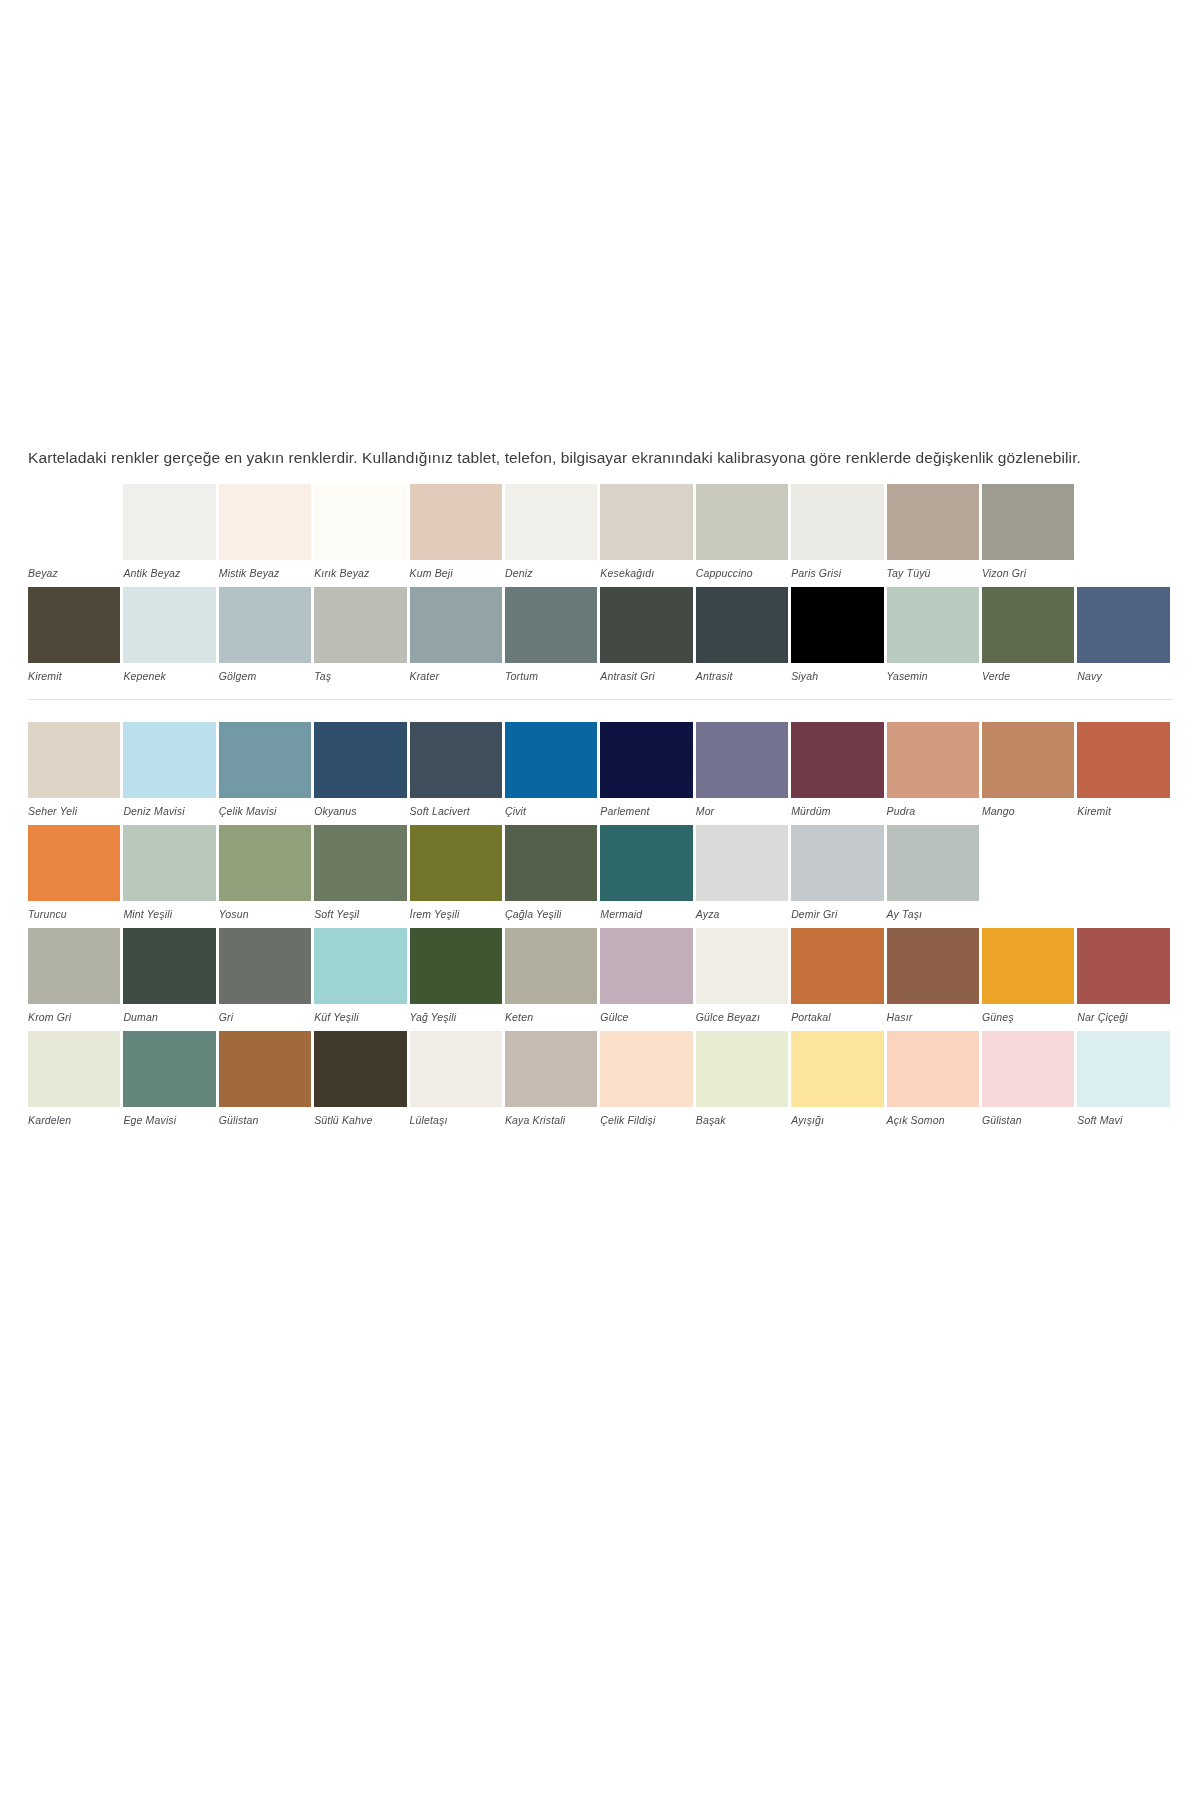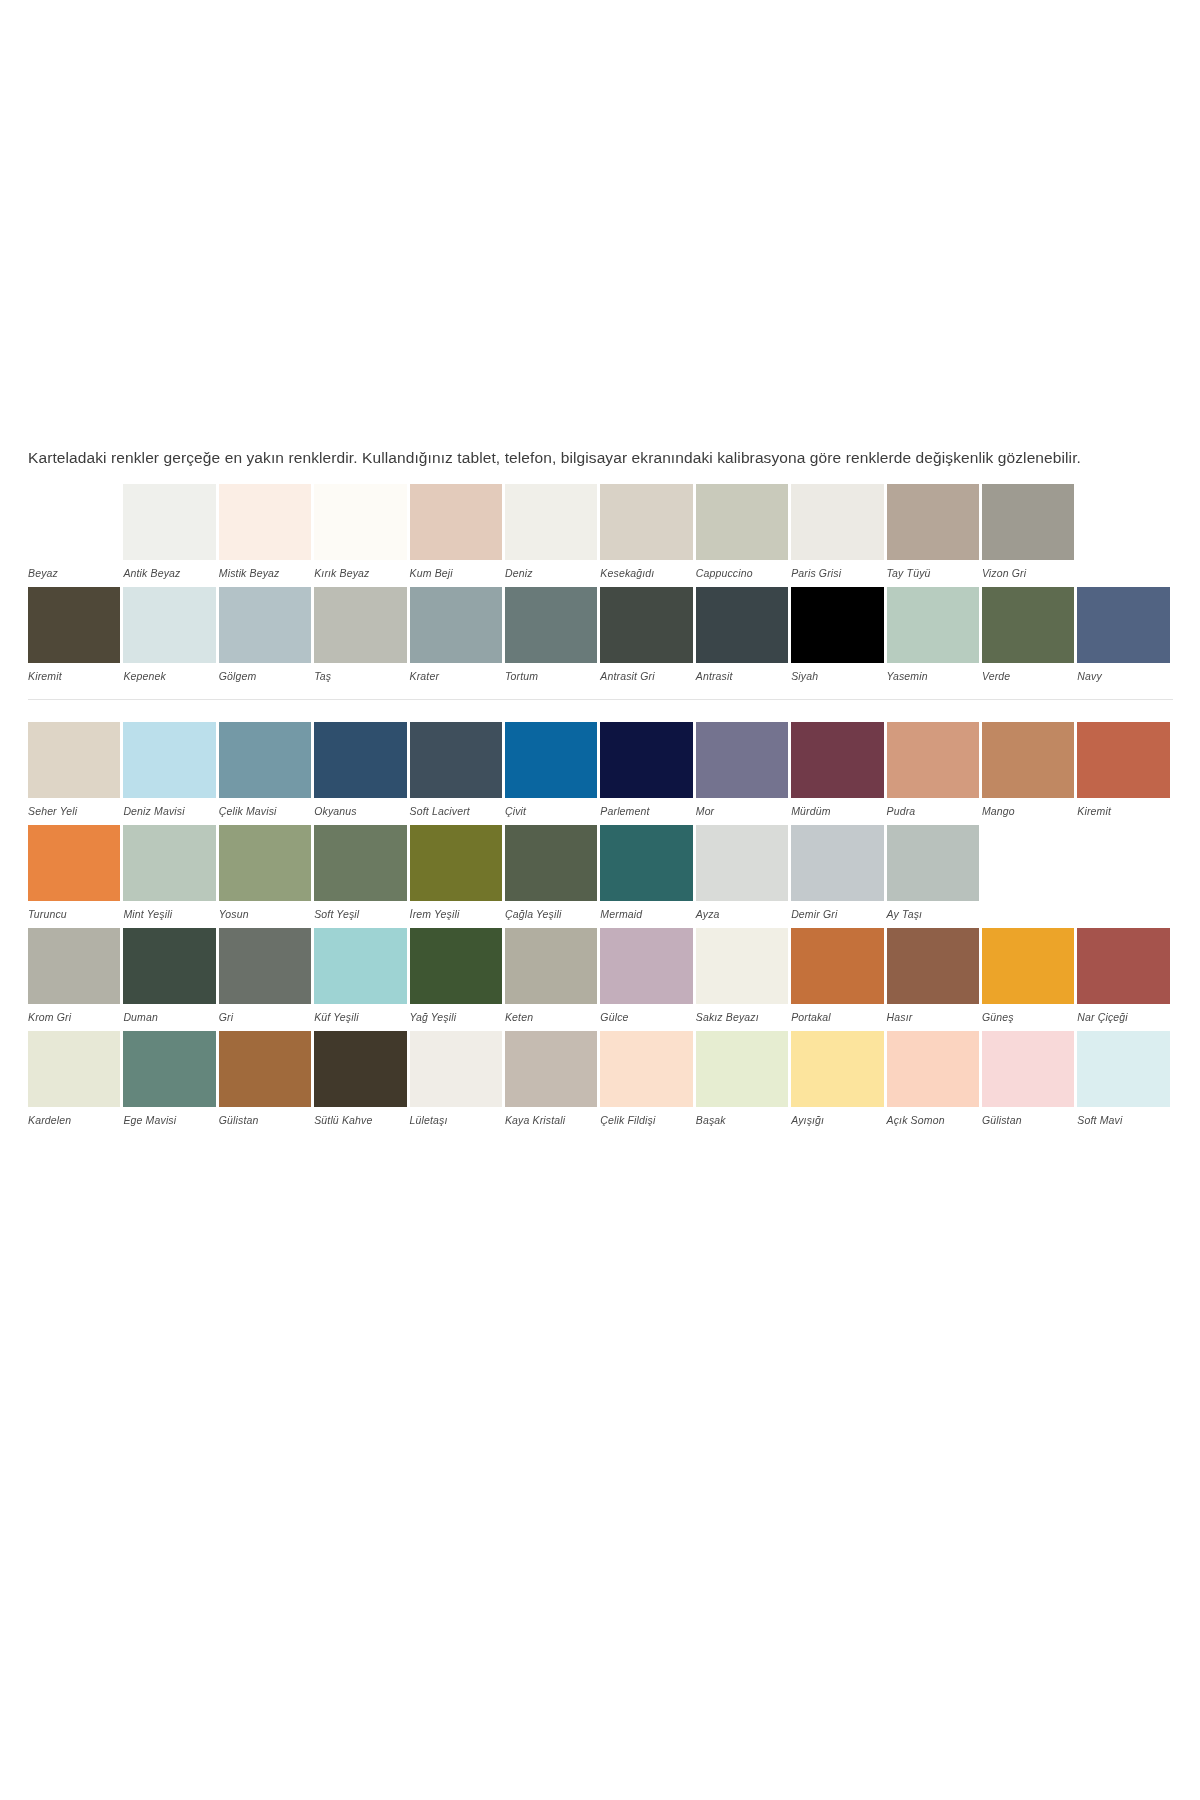--- a/index.html
+++ b/index.html
@@ -303,21 +303,21 @@
           <div class="cell">
             <div class="swatch" style="background: rgb(177, 174, 160);"></div>
             <div class="label">Keten</div>
           </div>
           <div class="cell">
             <div class="swatch" style="background: rgb(195, 174, 187);"></div>
             <div class="label">Gülce</div>
           </div>
           <div class="cell">
             <div class="swatch" style="background: rgb(241, 239, 229);"></div>
-            <div class="label">Sakız Beyazı</div>
+            <div class="label">Gülce Beyazı</div>
           </div>
           <div class="cell">
             <div class="swatch" style="background: rgb(196, 113, 59);"></div>
             <div class="label">Portakal</div>
           </div>
           <div class="cell">
             <div class="swatch" style="background: rgb(143, 96, 72);"></div>
             <div class="label">Hasır</div>
           </div>
           <div class="cell">

